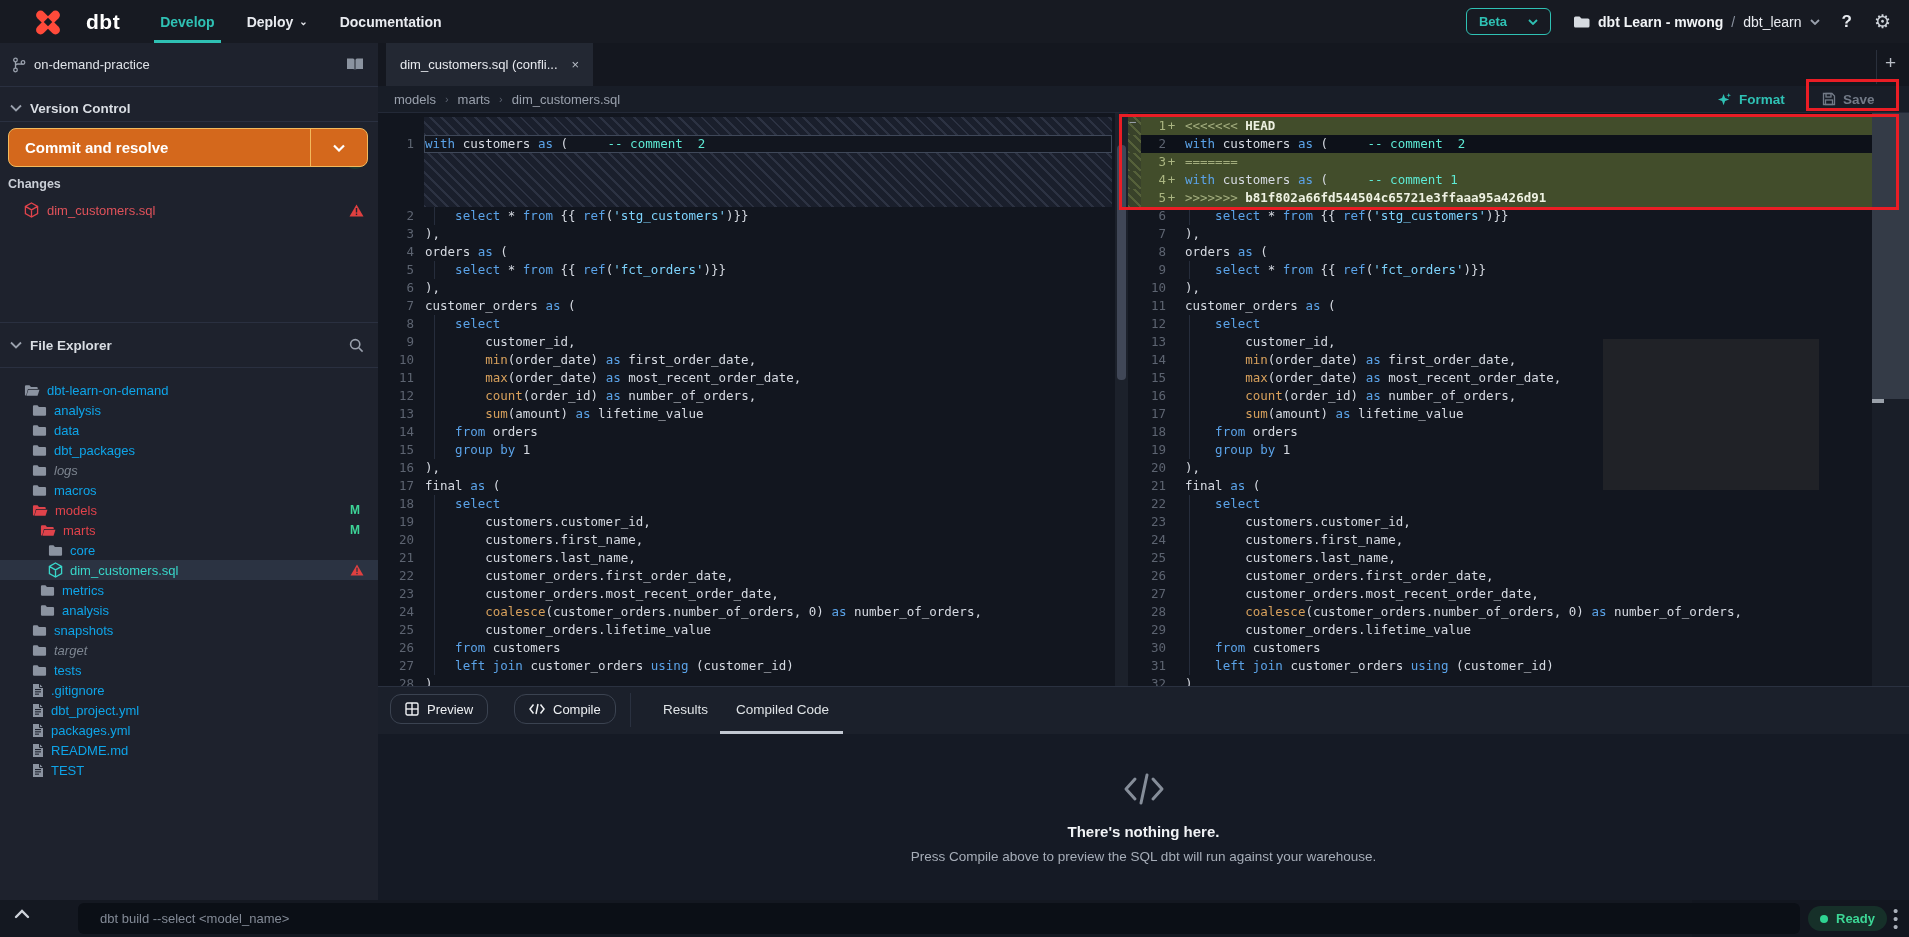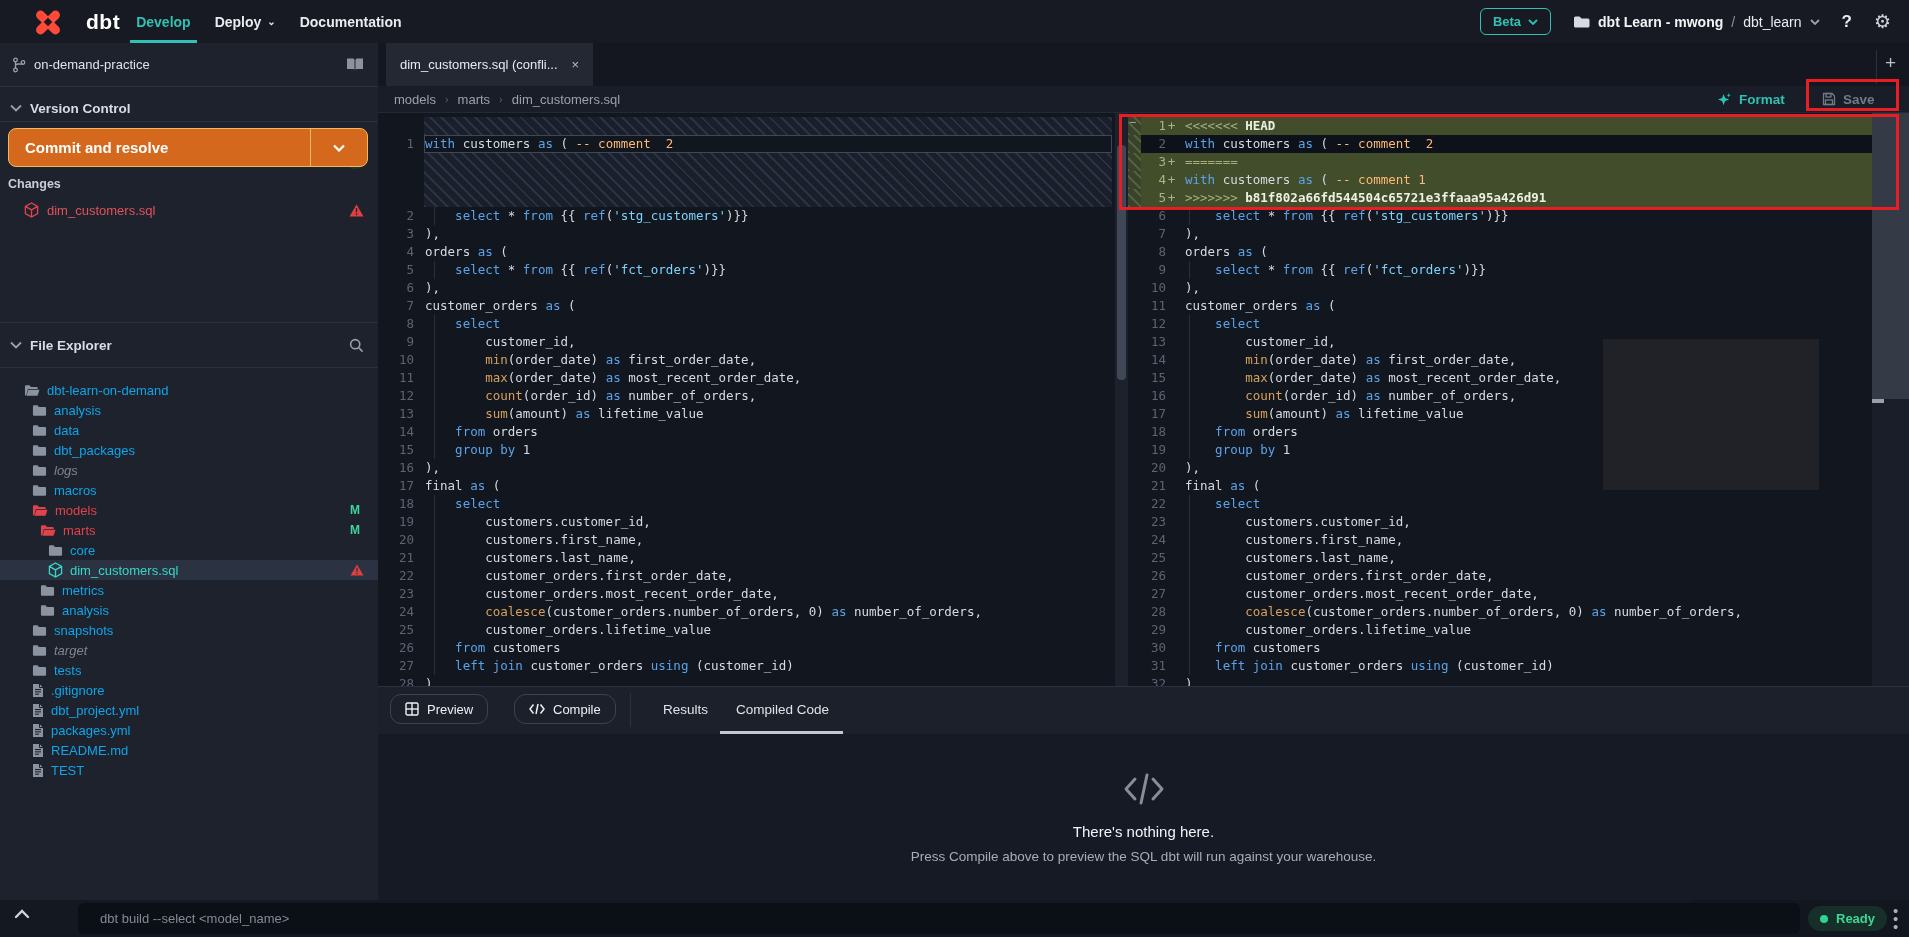--- a/index.html
+++ b/index.html
@@ -7,28 +7,28 @@
        font-family:"Liberation Sans",sans-serif;color:#e8eaef;}
   .abs{position:absolute;}
   
   .topnav{left:0;top:0;width:1909px;height:43px;background:#171a22;display:flex;align-items:center;}
   .brand{display:flex;align-items:center;margin-left:34px;gap:24px;}
   .logo-mark{position:relative;width:28px;height:28px;}
   .logo-bar{position:absolute;left:-1px;top:10px;width:30px;height:9px;border-radius:5px;background:#ff4a3a;}
   .logo-bar.b1{transform:rotate(45deg);} .logo-bar.b2{transform:rotate(-45deg);}
   .logo-dot{position:absolute;left:11px;top:11px;width:6px;height:6px;background:#171a22;transform:rotate(45deg);}
   .brand-text{font-size:21px;font-weight:bold;color:#fff;letter-spacing:.5px;}
-  .nav-items{display:flex;align-items:center;margin-left:16px;gap:24px;height:100%;}
+  .nav-items{display:flex;align-items:center;margin-left:40px;gap:32px;height:100%;}
   .nav-item{font-size:14px;font-weight:bold;color:#e9ebf0;height:100%;display:flex;align-items:center;position:relative;cursor:pointer;}
   .nav-item.active{color:#2fc1b4;}
   .nav-item.active::after{content:"";position:absolute;left:-6px;right:-6px;bottom:0;height:3px;background:#2fc1b4;}
   .nav-chev{font-size:10px;margin-left:6px;color:inherit;}
   .nav-right{margin-left:auto;display:flex;align-items:center;gap:22px;margin-right:18px;}
   .beta-pill{border:1.5px solid #2fc1b4;color:#2fc1b4;font-size:13px;font-weight:bold;border-radius:6px;
-             padding:5px 12px;display:flex;align-items:center;gap:7px;cursor:pointer;}
+             padding:5px 12px;display:flex;align-items:center;gap:21px;cursor:pointer;}
   .proj{display:flex;align-items:center;gap:8px;font-size:14px;}
   .proj .pname{font-weight:bold;color:#f2f4f7;}
   .proj .psep{color:#8b93a0;}
   .proj .prepo{color:#e9ebf0;}
   .icon-btn{color:#ced3da;cursor:pointer;display:flex;align-items:center;}
   .qmark{font-size:17px;font-weight:bold;color:#e8ebf0;}
   .gear{font-size:19px;color:#ced3da;}
   
   .sidebar{left:0;top:43px;width:378px;height:857px;background:#1e222d;border-right:1px solid #0d1017;padding-left:36px;}
   .branch-row{position:absolute;left:0;top:0;width:378px;height:43px;display:flex;align-items:center;
@@ -90,21 +90,21 @@
   .crow.ind::before{content:"";position:absolute;top:0;bottom:0;border-left:1px solid #262d3c;}
   .left-pane .crow.ind::before{left:56px;}
   .right-pane .crow.ind::before{left:61px;}
   .crow.add,.crow.marker{background:#424d2b;}
   .crow.add .gnum,.crow.marker .gnum{color:#aab581;}
   .crow.current{background:#0d1119;}
   .crow.focus::after{content:"";position:absolute;left:46px;right:3px;top:0;bottom:0;border:1px solid #3f4859;pointer-events:none;}
   .hband{height:18px;margin-left:46px;margin-right:3px;
          background:repeating-linear-gradient(45deg,#2c3242 0px,#2c3242 2px,#1a1f2c 2px,#1a1f2c 8px);}
   .hband.h3{height:54px;}
-  .kw{color:#5ba3e8;} .fn{color:#d7a05c;} .str{color:#7dd3fc;} .cm{color:#fdba74;}
+  .kw{color:#5ba3e8;} .fn{color:#d7a05c;} .str{color:#7dd3fc;} .cm{color:#5eead4;margin-left:32px;}
   .mk{color:#a3ad7e;} .mh{color:#eef1e2;font-weight:bold;}
   .fold-minus{position:absolute;left:1129px;top:115px;color:#9aa1ad;font-size:12px;font-family:"DejaVu Sans Mono",monospace;}
   
   .mid-scroll{left:1115px;top:113px;width:13px;height:573px;background:#1c212b;}
   .mid-thumb{left:1117px;top:145px;width:9px;height:235px;background:#404757;border-radius:4px;cursor:grab;}
   .right-scroll{left:1872px;top:113px;width:37px;height:573px;background:#191e28;}
   .right-thumb{left:1872px;top:113px;width:37px;height:286px;background:#343b47;cursor:grab;}
   .right-dash{left:1872px;top:399px;width:12px;height:4px;background:#99a0a9;}
   .hover-box{left:1603px;top:339px;width:216px;height:151px;background:#202227;}
   .anno{border:3px solid #ea1d25;box-sizing:border-box;pointer-events:none;}
@@ -114,21 +114,21 @@
   .btoolbar{left:378px;top:686px;width:1531px;height:48px;background:#1b202b;border-top:1px solid #2a3140;box-sizing:border-box;}
   .pbtn{position:absolute;top:7px;height:30px;border:1px solid #3b4351;border-radius:6px;display:flex;align-items:center;
         gap:8px;padding:0 14px;font-size:13px;color:#eef0f3;cursor:pointer;box-sizing:border-box;background:transparent;}
   .pbtn.preview{left:12px;border-radius:11px;} .pbtn.compile{left:136px;border-radius:12px;}
   .tb-div{position:absolute;left:252px;top:6px;height:34px;width:1px;background:#2a3140;}
   .btab{position:absolute;top:0;height:44px;display:flex;align-items:center;font-size:13.5px;color:#dfe3e6;cursor:pointer;}
   .btab.results{left:285px;} .btab.compiled{left:358px;}
   .btab-underline{position:absolute;left:342px;top:44px;width:123px;height:3px;background:#c2c8d2;}
   .bempty{left:378px;top:734px;width:1531px;height:166px;background:#151a25;text-align:center;}
   .be-icon{margin-top:37px;display:inline-block;}
-  .be-title{font-size:15px;font-weight:normal;color:#f1f3f6;margin-top:12px;}
+  .be-title{font-size:15px;font-weight:bold;color:#f1f3f6;margin-top:12px;}
   .be-sub{font-size:13.5px;color:#a6adb8;margin-top:9px;}
   
   .cmdbar{left:0;top:900px;width:1692px;height:37px;background:#141821;}
   .cmd-chev{position:absolute;left:14px;top:9px;cursor:pointer;}
   .cmd-input{position:absolute;left:78px;top:3px;width:1722px;height:31px;background:#0b0f16;border-radius:6px;
              font-size:13px;color:#838a96;line-height:31px;padding-left:22px;box-sizing:border-box;cursor:text;}
   .ready-pill{position:absolute;left:1808px;top:6px;width:79px;height:25px;border-radius:13px;background:#163029;
               display:flex;align-items:center;cursor:pointer;}
   .ready-dot{width:8px;height:8px;border-radius:50%;background:#2fd492;margin-left:12px;}
   .ready-text{font-size:13px;font-weight:bold;color:#3cd796;margin-left:8px;}

